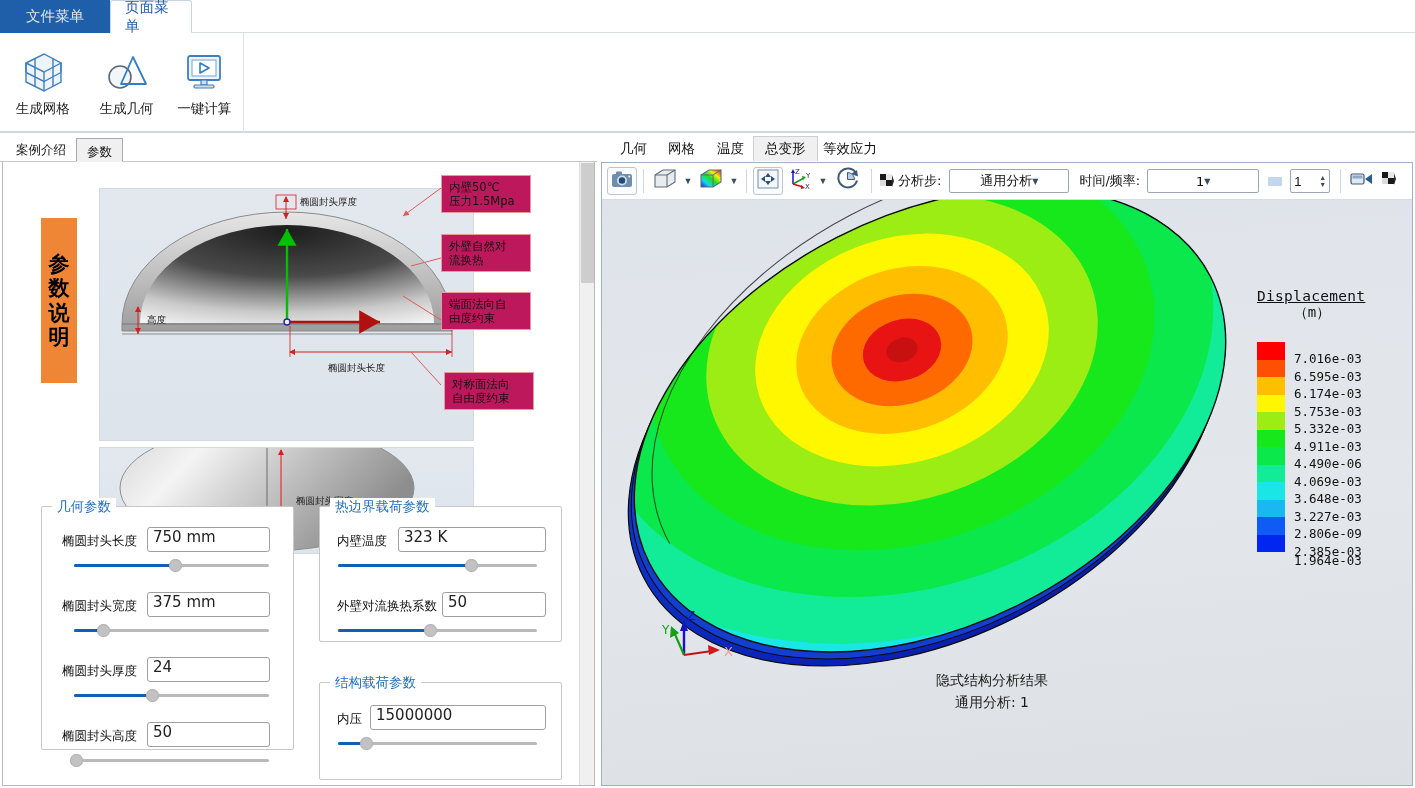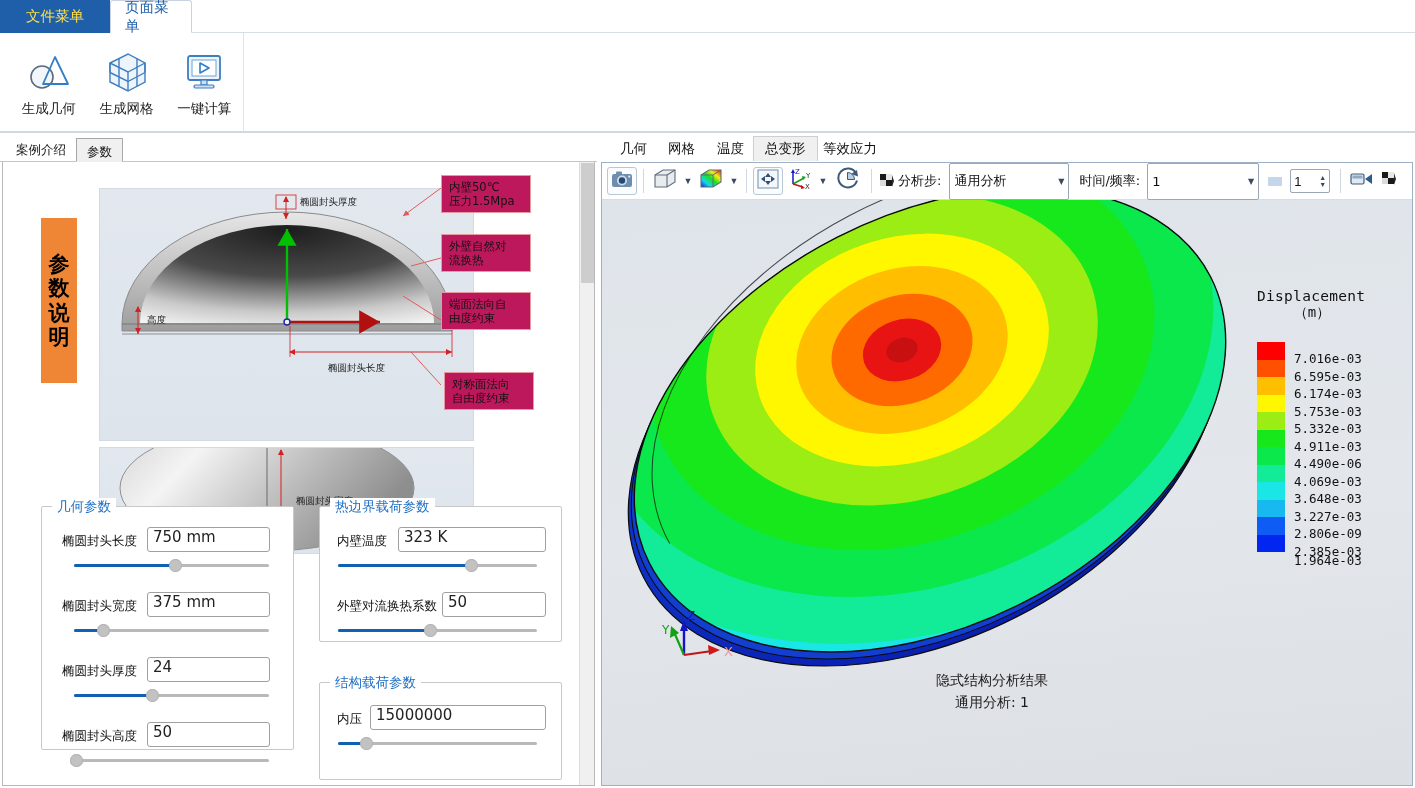--- a/index.html
+++ b/index.html
@@ -24,21 +24,21 @@
     border-bottom: 1px solid #d7dde5;
   }
   .rtab {
     position: absolute; top: 0; height: 33px;
     display: flex; align-items: center; justify-content: center;
     font-size: 14.5px; cursor: default;
     padding: 0 14px;
   }
   .rtab.file {
     left: 0; width: 110px;
-    background: #1f5fa9; color: #fde047;
+    background: #1f5fa9; color: #e5e5e5;
   }
   .rtab.page {
     left: 110px; width: 82px;
     background: #ffffff; color: #1f5fa9;
     border: 1px solid #c8d4e2; border-bottom: 1px solid #ffffff;
     border-top-left-radius: 3px; border-top-right-radius: 3px;
     z-index: 3;
   }
   .ribbon-rest {
     position: absolute; left: 192px; top: 0; right: 0; height: 33px;
@@ -200,23 +200,23 @@
   .caret {
     width: 12px; height: 26px; display: flex; align-items: center;
     justify-content: center; font-size: 9px; color: #3a4b60; cursor: pointer;
   }
   .tb-sep { width: 1px; height: 24px; background: #cfd7e1; margin: 0 4px; }
   .tb-label {
     font-size: 13px; color: #111; margin-left: 2px; white-space: nowrap;
     font-family: "DejaVu Sans","Liberation Sans",sans-serif;
   }
   .tb-select {
-    height: 37px; border: 1px solid #9aa7b5; border-radius: 2px; background: #fff;
-    font-size: 13px; color: #111; padding: 0 4px;
-    display: flex; align-items: center; justify-content: space-between;
+    height: 24px; border: 1px solid #9aa7b5; border-radius: 2px; background: #fff;
+    font-size: 13px; color: #111; padding: 0 12px;
+    display: flex; align-items: center; justify-content: center;
     font-family: "DejaVu Sans","Liberation Sans",sans-serif; cursor: pointer;
   }
   .tb-select .sv { overflow: hidden; white-space: nowrap; }
   .tb-spin {
     height: 24px; width: 40px; border: 1px solid #9aa7b5; border-radius: 2px;
     background: #fff; font-size: 13px; color: #111;
     display: flex; align-items: center; justify-content: space-between;
     padding: 0 3px; cursor: pointer;
   }
   .spin-arrows { display: flex; flex-direction: column; font-size: 7px; line-height: 7px; color: #3a4b60; }
@@ -226,20 +226,21 @@
     background: linear-gradient(175deg,#dfe4ea 0%,#e3e7ec 55%,#dcdfe4 100%);
     overflow: hidden;
   }
   .legend {
     position: absolute; right: 10px; top: 88px; width: 145px;
   }
   .legend-title {
     font-size: 14.5px; color: #111; text-align: left;
     font-family: "DejaVu Sans Mono","DejaVu Sans",monospace;
     letter-spacing: .3px;
+    text-decoration: underline;
   }
   .legend-unit {
     font-size: 14px; color: #111; text-align: center; width: 110px;
     font-family: "DejaVu Sans Mono","DejaVu Sans",monospace;
   }
   .legend-rows { margin-top: 20px; position: relative; }
   .lrow { display: flex; align-items: center; height: 17.5px; }
   .lsw { width: 28px; height: 17.5px; flex: none; }
   .lval {
     font-size: 12.5px; color: #111; margin-left: 9px;
@@ -263,46 +264,46 @@
     <div class="rtab file">
       <span>文件菜单</span>
     </div>
     <div class="rtab page">
       <span>页面菜单</span>
     </div>
   </div>
 
   <div class="ribbon-body">
     <div class="ribbon-group">
-
-      <div class="big-btn" style="margin-left:6px">
-        <span class="glyph">
-          <svg width="46" height="42" viewBox="0 0 46 42">
-            <circle cx="16" cy="26" r="11" fill="#f2f5f9" stroke="#5a6b7d" stroke-width="1.6"></circle>
-            <path d="M29 6 L42 33 L17 33 Z" fill="none" stroke="#2e7fc7" stroke-width="1.8" stroke-linejoin="round"></path>
-          </svg>
-        </span>
-        <span class="blabel">生成几何</span>
-      </div>
 
       <div class="big-btn">
         <span class="glyph">
           <svg width="46" height="44" viewBox="0 0 46 44">
             <g stroke="#3f7fc0" stroke-width="1.4" fill="#eef4fb">
               <path d="M6 13 L24 4 L41 13 L41 32 L24 41 L6 32 Z"></path>
               <path d="M6 13 L24 22 L41 13" fill="none"></path>
               <path d="M24 22 L24 41" fill="none"></path>
               <path d="M6 22.5 L24 31.5 L41 22.5" fill="none"></path>
               <path d="M15 8.5 L15 27.5 M33 8.5 L33 27.5" fill="none"></path>
               <path d="M15 36.5 L15 27.5 M33 36.5 L33 27.5" fill="none"></path>
               <path d="M6 22.5 L6 13 M41 22.5 L41 13" fill="none"></path>
             </g>
           </svg>
         </span>
         <span class="blabel">生成网格</span>
+      </div>
+
+      <div class="big-btn" style="margin-left:6px">
+        <span class="glyph">
+          <svg width="46" height="42" viewBox="0 0 46 42">
+            <circle cx="16" cy="26" r="11" fill="#f2f5f9" stroke="#5a6b7d" stroke-width="1.6"></circle>
+            <path d="M29 6 L42 33 L17 33 Z" fill="none" stroke="#2e7fc7" stroke-width="1.8" stroke-linejoin="round"></path>
+          </svg>
+        </span>
+        <span class="blabel">生成几何</span>
       </div>
 
       <div class="big-btn">
         <span class="glyph">
           <svg width="46" height="42" viewBox="0 0 46 42">
             <rect x="7" y="5" width="32" height="24" rx="2" fill="#eef4fb" stroke="#3f7fc0" stroke-width="1.8"></rect>
             <rect x="11" y="9" width="24" height="16" fill="#ffffff" stroke="#6aa3d8" stroke-width="1"></rect>
             <path d="M19 12 L28 17 L19 22 Z" fill="#ffffff" stroke="#2e7fc7" stroke-width="1.6" stroke-linejoin="round"></path>
             <rect x="20" y="29" width="6" height="5" fill="#cfe0f2" stroke="#3f7fc0" stroke-width="1.2"></rect>
             <rect x="13" y="34" width="20" height="3" rx="1.2" fill="#cfe0f2" stroke="#3f7fc0" stroke-width="1.2"></rect>

